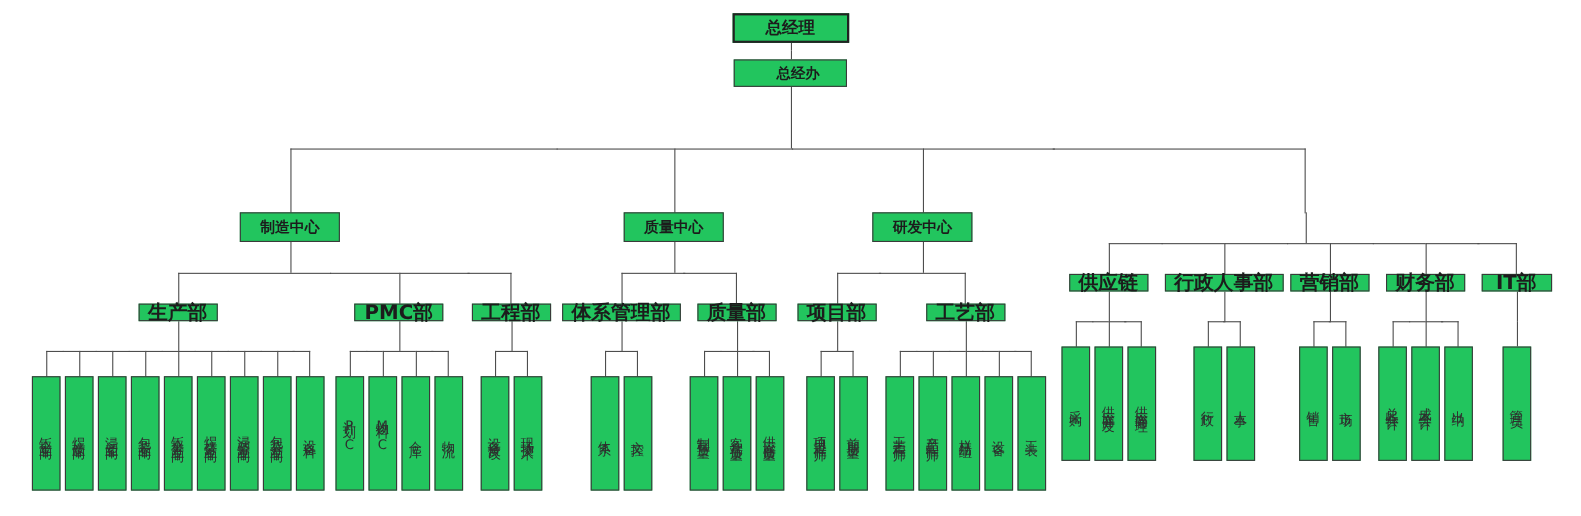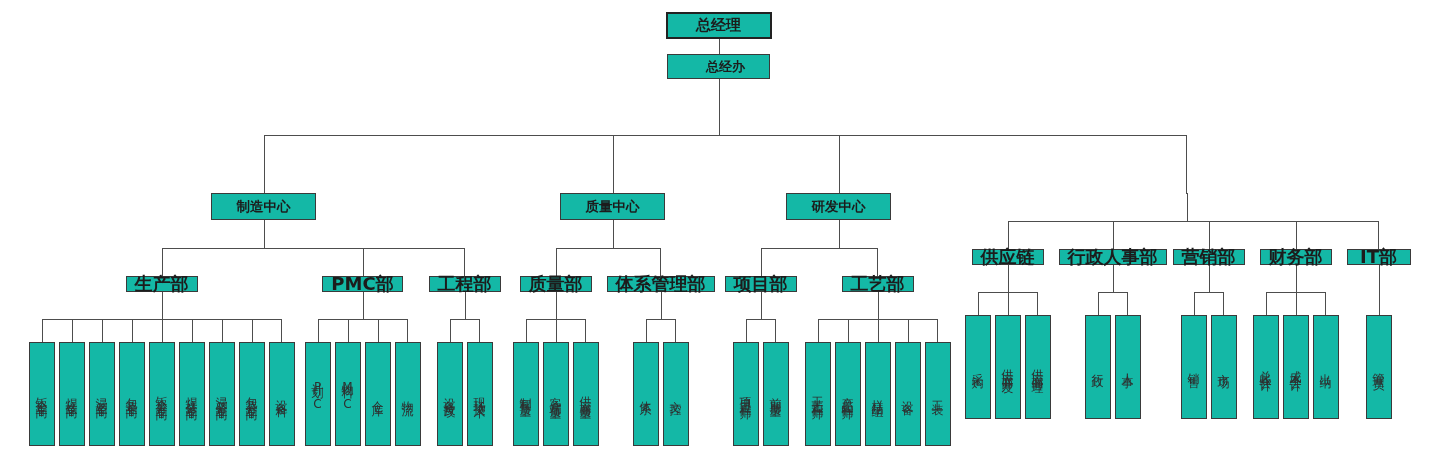--- a/index.html
+++ b/index.html
@@ -90,21 +90,21 @@
   ul.lvl3 > li { padding-left: 3px; padding-right: 3px; }
   ul.lvl4 { --up: 27px; --down: 23px; }
   ul.lvl4 > li { padding-left: 2px; padding-right: 2px; }
 
   
   .node {
     box-sizing: border-box;
     display: flex;
     align-items: center;
     justify-content: center;
-    background: #14b8a6;
+    background: #22c55e;
     border: 1px solid #3a3a3a;
     color: #1c1c1c;
     white-space: nowrap;
     z-index: 1;
   }
   .node.d0 {
     width: 106px;
     height: 27px;
     border-width: 2px;
     border-color: #222222;
@@ -112,21 +112,21 @@
     font-weight: bold;
   }
   .node.d1 {
     width: 103px;
     height: 25px;
     font-size: 13px;
     font-weight: bold;
     padding-left: 14px;
   }
   .node.d2 {
-    width: 105px;
+    width: 91px;
     height: 27px;
     font-size: 13.5px;
     font-weight: bold;
   }
   .node.d3 {
     min-width: 64px;
     height: 16px;
     padding: 0 8px;
     font-size: 18px;
     font-weight: bold;
@@ -217,41 +217,41 @@
                           <div class="node d4">现场技术</div>
                         </li>
                       </ul>
                     </li>
                   </ul>
                 </li>
                 <li>
                   <div class="node d2">质量中心</div>
                   <ul class="lvl3">
                     <li>
+                      <div class="node d3">体系管理部</div>
+                      <ul class="lvl4">
+                        <li>
+                          <div class="node d4">体系</div>
+                        </li>
+                        <li>
+                          <div class="node d4">文控</div>
+                        </li>
+                      </ul>
+                    </li>
+                    <li>
                       <div class="node d3">质量部</div>
                       <ul class="lvl4">
                         <li>
                           <div class="node d4">制程质量</div>
                         </li>
                         <li>
                           <div class="node d4">客户端质量</div>
                         </li>
                         <li>
                           <div class="node d4">供应商质量</div>
-                        </li>
-                      </ul>
-                    </li>
-                    <li>
-                      <div class="node d3">体系管理部</div>
-                      <ul class="lvl4">
-                        <li>
-                          <div class="node d4">体系</div>
-                        </li>
-                        <li>
-                          <div class="node d4">文控</div>
                         </li>
                       </ul>
                     </li>
                   </ul>
                 </li>
                 <li>
                   <div class="node d2">研发中心</div>
                   <ul class="lvl3">
                     <li>
                       <div class="node d3">项目部</div>

